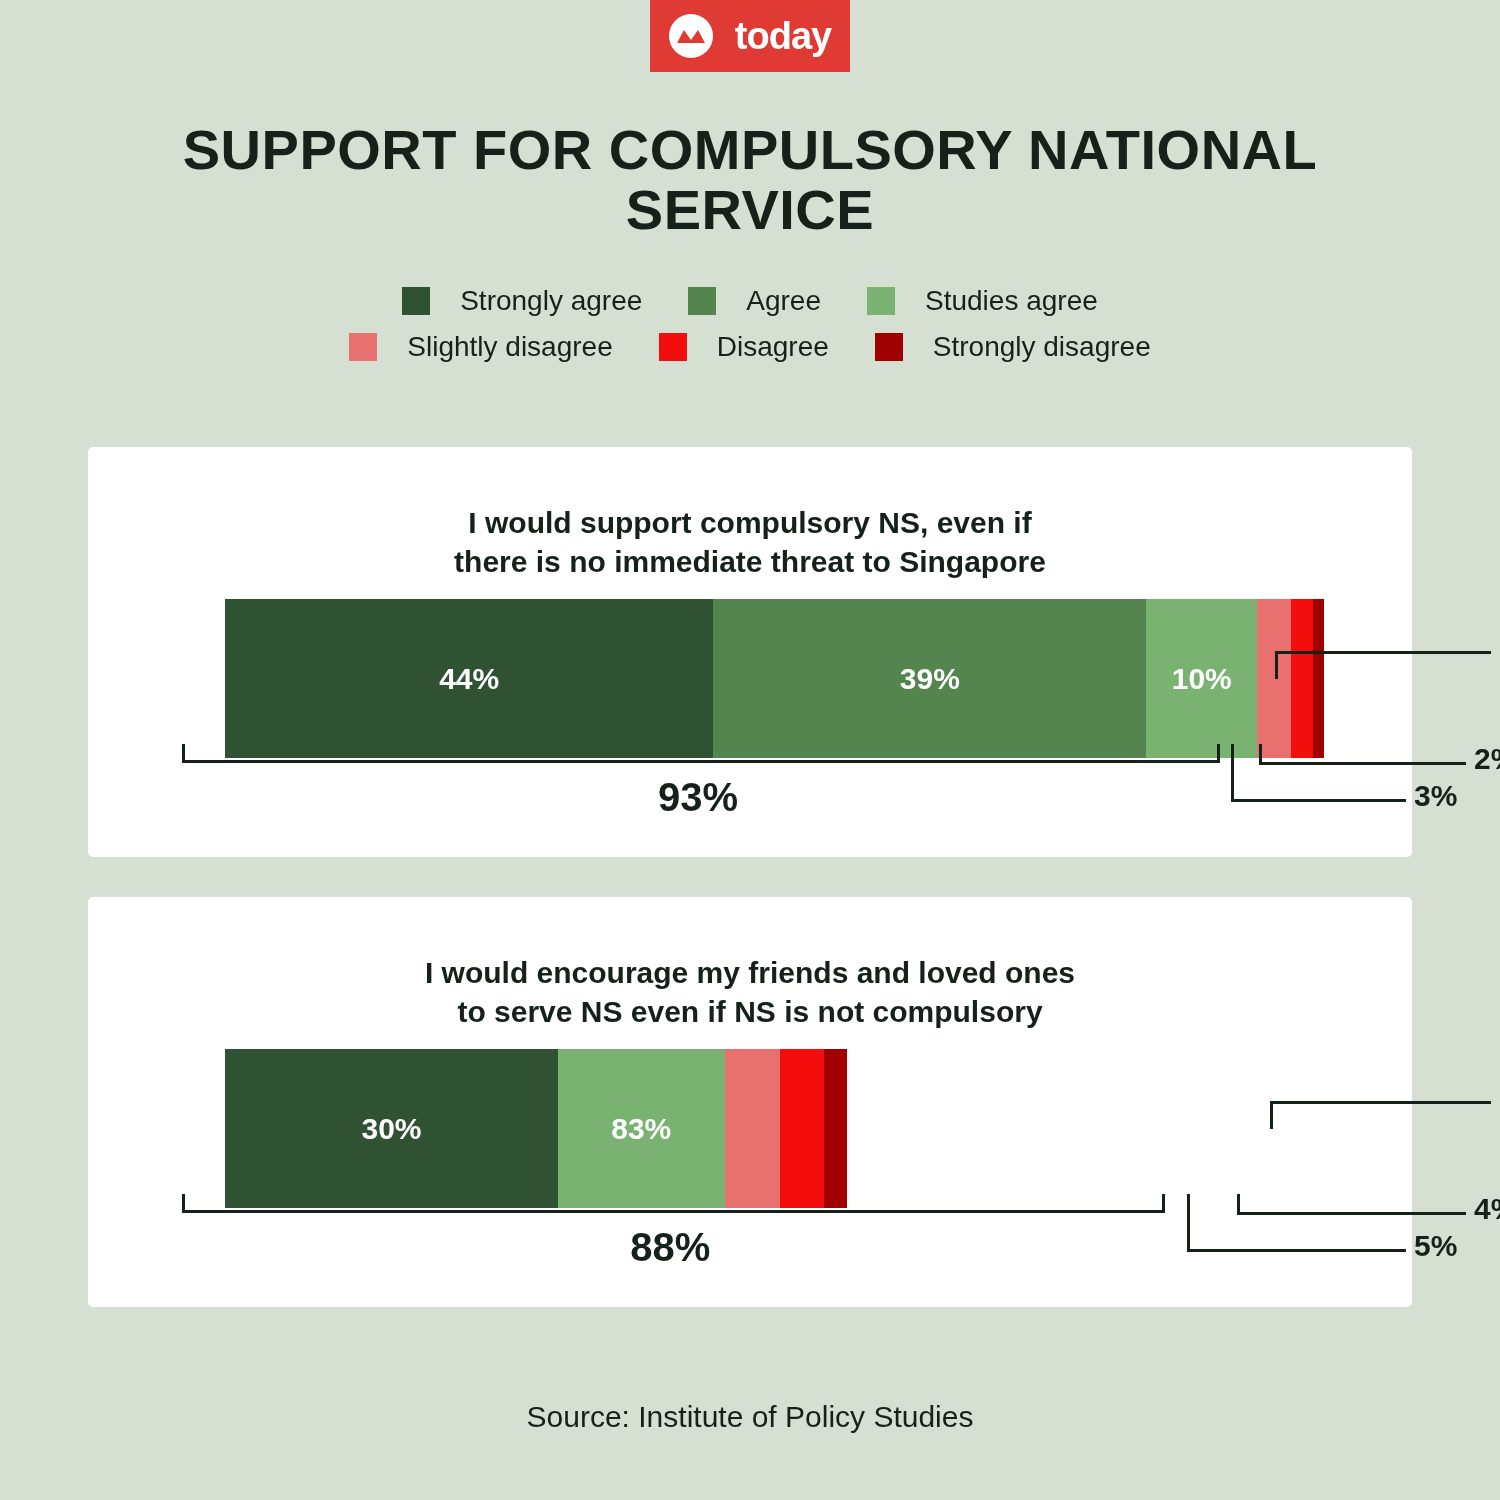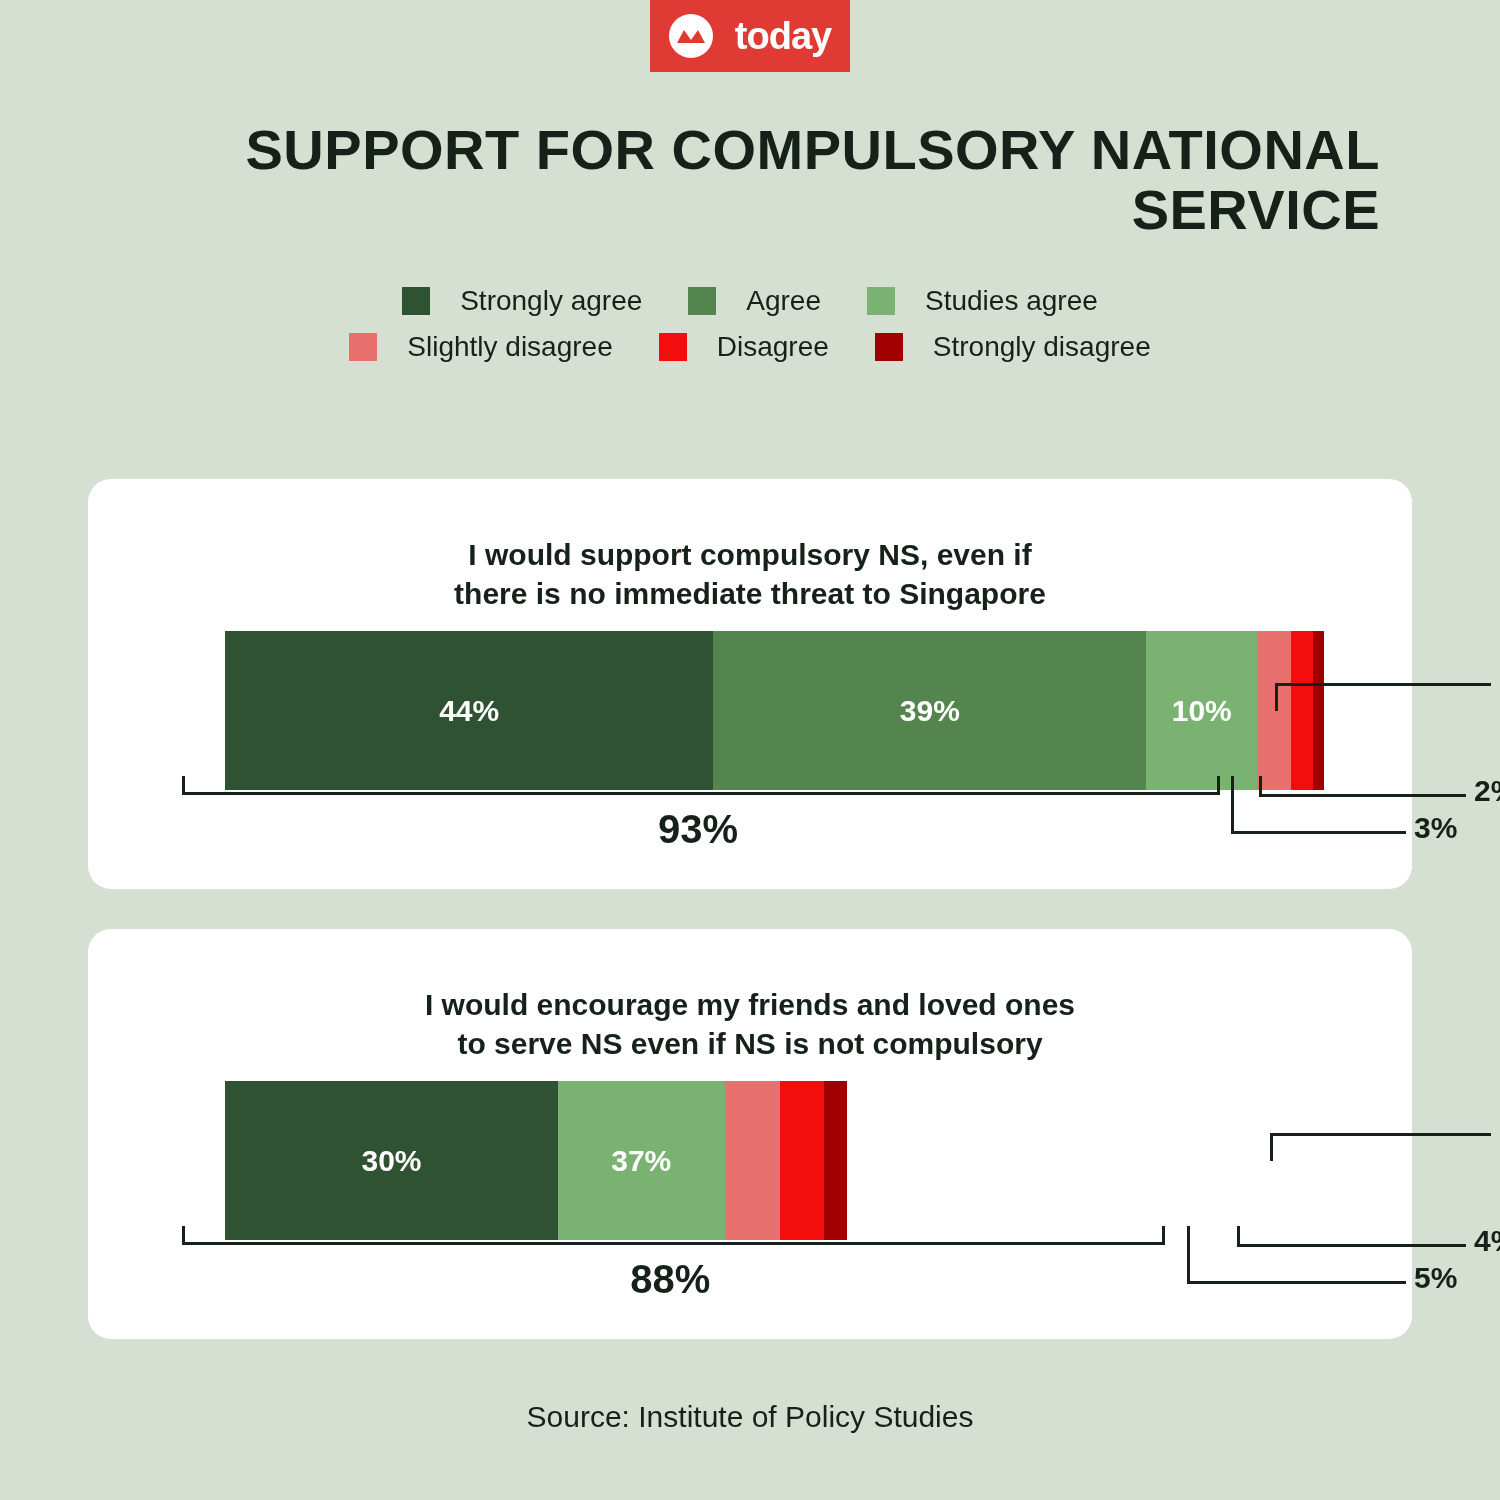--- a/index.html
+++ b/index.html
@@ -45,21 +45,21 @@
   .logo-text {
     color: #ffffff;
     font-size: 38px;
     font-weight: bold;
     letter-spacing: -1px;
     line-height: 1;
   }
 
   
   .title {
-    text-align: right;
+    text-align: center;
     font-size: 56px;
     font-weight: 800;
     letter-spacing: 0.5px;
     line-height: 1.08;
     margin: 48px 120px 0 120px;
     color: #16211a;
     text-transform: uppercase;
   }
 
   
@@ -88,22 +88,21 @@
     font-size: 28px;
     color: #16211a;
   }
 
   
   .card {
     position: absolute;
     left: 88px;
     width: 1324px;
     background: #ffffff;
-    border-radius: 23px;
-    margin-top: 32px;
+    border-radius: 5px;
   }
   #card-0 { top: 447px; height: 410px; }
   #card-1 { top: 897px; height: 410px; }
 
   .card-title {
     text-align: center;
     font-size: 30px;
     font-weight: bold;
     line-height: 1.3;
     padding: 56px 120px 0 120px;
@@ -255,21 +254,21 @@
 
 <div class="card" id="card-1">
   <div class="card-title">I would encourage my friends and loved ones
 to serve NS even if NS is not compulsory</div>
   <div class="bar-wrap" id="bar-wrap-1" style="top:152px;">
       <div class="bar">
         <div class="seg" style="background: rgb(47, 82, 51); width: 333px;">
           <span>30%</span>
         </div>
         <div class="seg" style="background: rgb(121, 178, 113); width: 166.5px;">
-          <span>37%</span>
+          <span>83%</span>
         </div>
         <div class="seg" style="background: rgb(232, 113, 111); width: 55.5px;"></div>
         <div class="seg" style="background: rgb(244, 13, 13); width: 44.4px;"></div>
         <div class="seg" style="background: rgb(160, 0, 0); width: 22.2px;"></div>
       </div>
       <div class="bracket" style="left: 0px; top: 145px; width: 976.8px;"></div>
       <div class="bracket-label" style="left: 0px; top: 176px; width: 976.8px;">88%</div>
       <div class="callout-line" style="left: 1004.55px; width: 3px; top: 145px; height: 55px;"></div>
       <div class="callout-line" style="left: 1004.55px; top: 200px; height: 3px; width: 219.45px;"></div>
       <div class="callout-label" style="left: 1232px; top: 180px;">5%</div>

